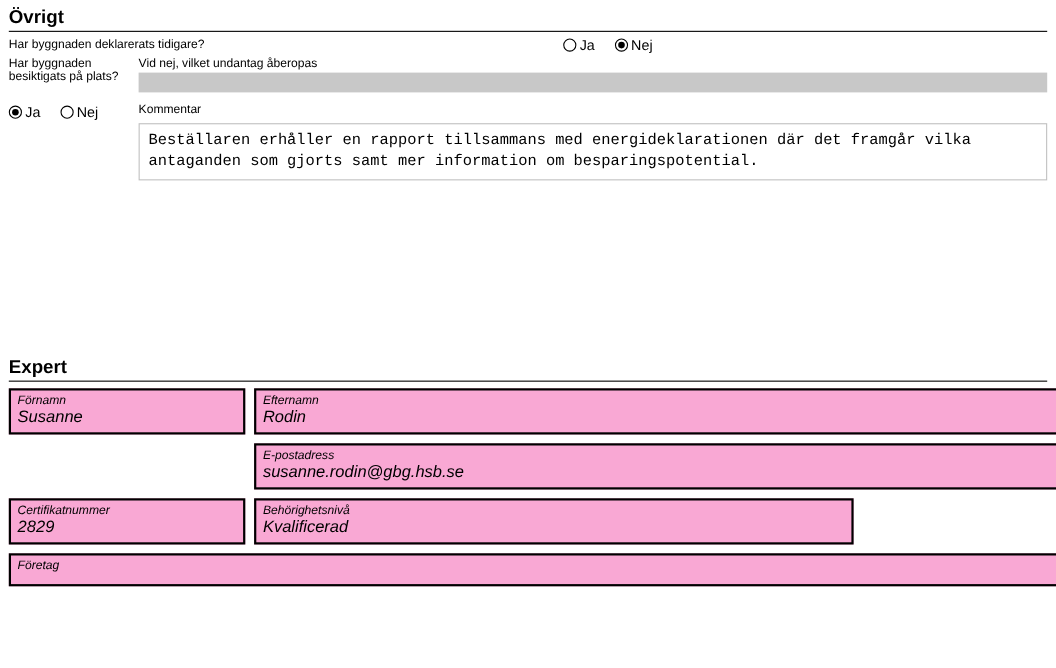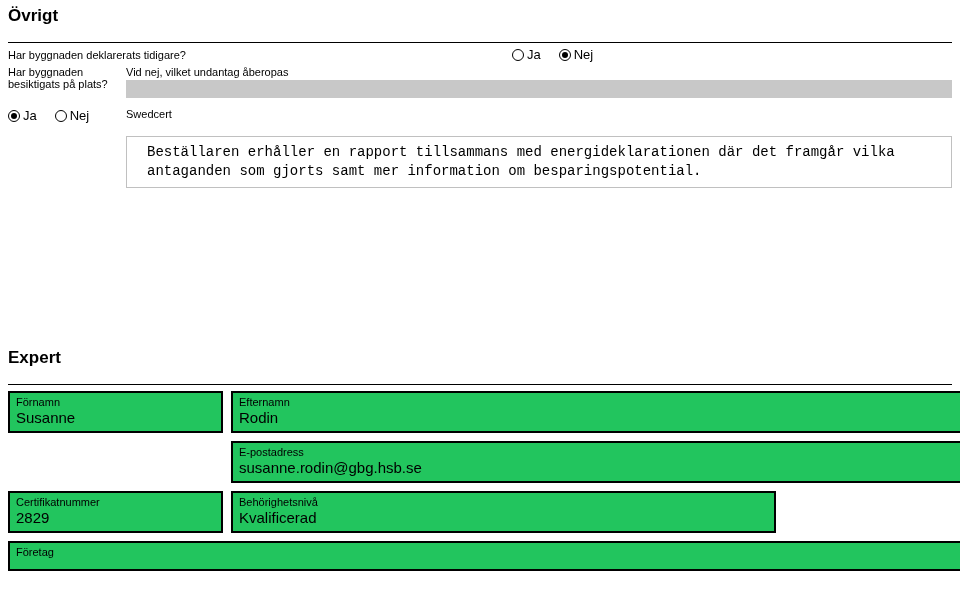--- a/index.html
+++ b/index.html
@@ -9,21 +9,21 @@
     font-family: Arial, Helvetica, sans-serif;
     font-size: 13px;
     color: #000;
     background: #fff;
     width: 960px;
   }
   .section-title {
     font-weight: bold;
     font-size: 17px;
     border-bottom: 1px solid #000;
-    padding-bottom: 16px;
+    padding-bottom: 2px;
     margin-bottom: 4px;
   }
   .row { display: flex; align-items: center; gap: 8px; }
   .label { font-size: 11px; }
   .radio {
     display: inline-flex;
     align-items: center;
     gap: 3px;
     margin-right: 18px;
   }
@@ -47,38 +47,39 @@
     width: 100%;
   }
   .mono {
     font-family: "Courier New", Courier, monospace;
     font-size: 14px;
     line-height: 1.35;
     white-space: pre-wrap;
   }
   .comment-box {
     border: 1px solid #c0c0c0;
-    padding: 6px 20px;
-    margin-top: 16px;
+    padding: 6px 8px;
+    margin-top: 6px;
   }
   .expert-grid {
     display: grid;
     grid-template-columns: 215px 545px 180px;
     column-gap: 8px;
     row-gap: 8px;
     margin-top: 6px;
   }
   .cell {
     border: 2px solid #000;
     padding: 3px 6px 4px 6px;
     min-height: 42px;
     display: flex;
     flex-direction: column;
     justify-content: flex-start;
-    background: #22c55e;
+    background: #f9a8d4;
+    font-style: italic;
   }
   .cell .cell-label {
     font-size: 11px;
     margin-bottom: 1px;
   }
   .cell .cell-value {
     font-size: 15px;
   }
   .section-spacer { height: 160px; }
   .block { margin-bottom: 2px; }
@@ -122,21 +123,21 @@
           <span class="radio-dot"></span>
         </span>
       <span>Ja</span>
     </span>
     <span class="radio">
       <span class="radio-outer"></span>
       <span>Nej</span>
     </span>
   </div>
   <div style="flex:1;">
-    <div class="label">Swedcert</div>
+    <div class="label">Kommentar</div>
     <div class="comment-box mono">Beställaren erhåller en rapport tillsammans med energideklarationen där det framgår vilka antaganden som gjorts samt mer information om besparingspotential.</div>
   </div>
 </div>
 
 <div class="section-spacer"></div>
 
 <div class="section-title">Expert</div>
 
 <div class="expert-grid">
   <div class="cell">

